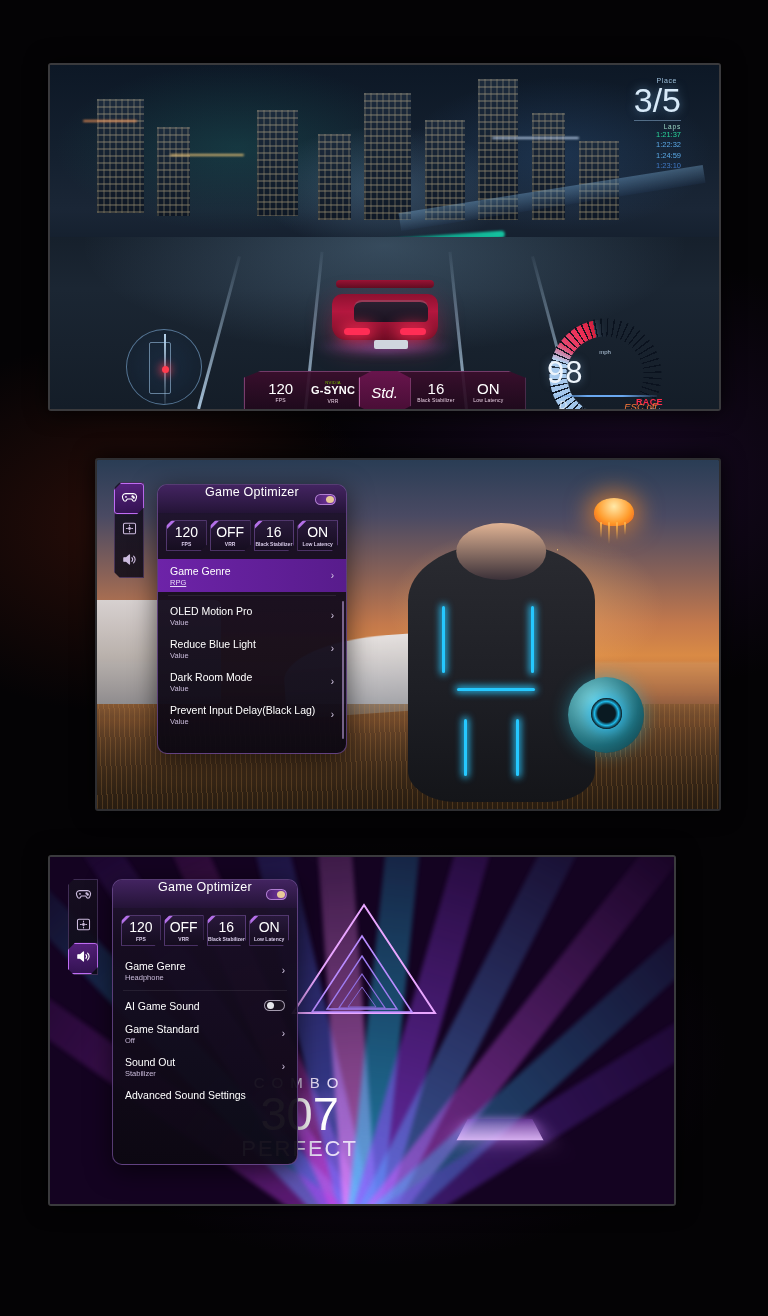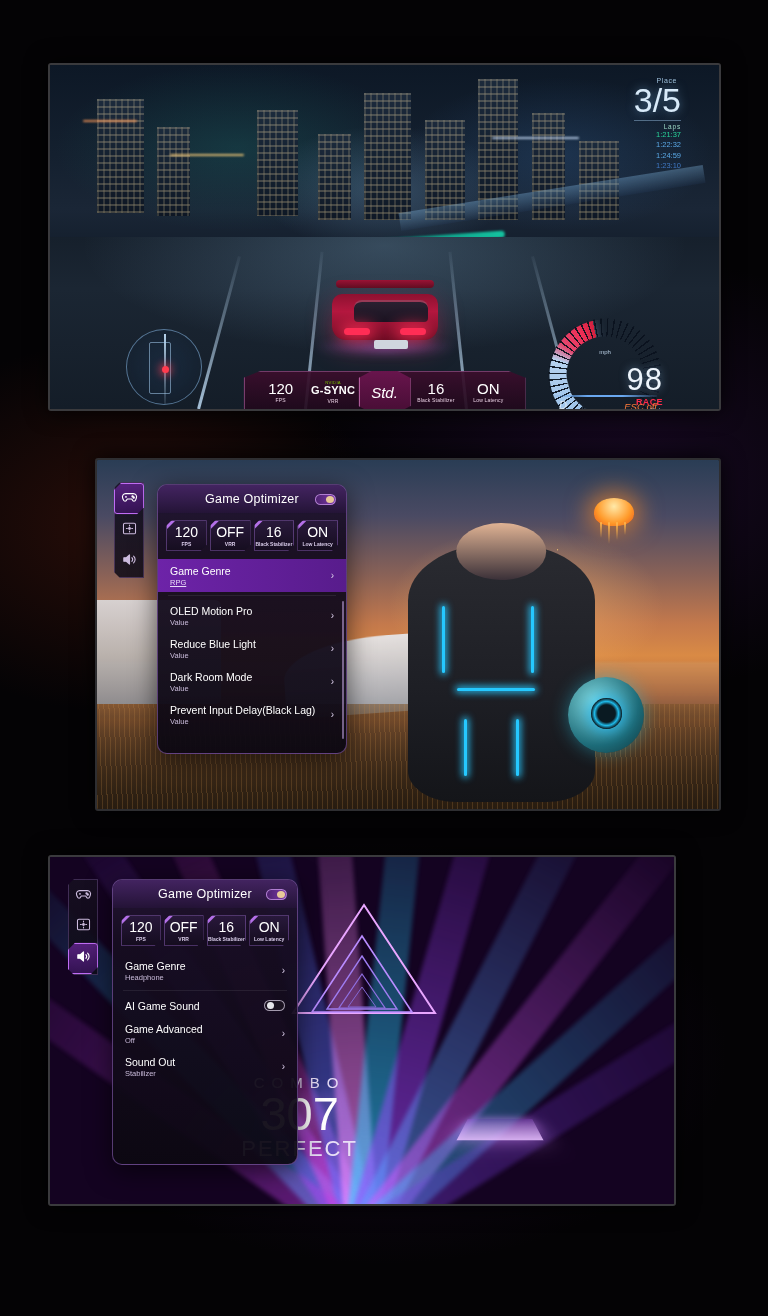--- a/index.html
+++ b/index.html
@@ -128,22 +128,22 @@
     mask:radial-gradient(circle at 50% 50%, rgba(0,0,0,0) 38px, #000 39px, #000 55px, rgba(0,0,0,0) 56px);
     filter:drop-shadow(0 0 6px rgba(160,200,240,.4));
   }
   .gauge-ticks{
     position:absolute; left:0; top:0; width:116px; height:116px; border-radius:50%;
     background:repeating-conic-gradient(from 215deg, rgba(10,18,30,.95) 0deg 1.6deg, rgba(0,0,0,0) 1.6deg 7deg);
     -webkit-mask:radial-gradient(circle at 50% 50%, rgba(0,0,0,0) 38px, #000 39px, #000 56px, rgba(0,0,0,0) 57px);
     mask:radial-gradient(circle at 50% 50%, rgba(0,0,0,0) 38px, #000 39px, #000 56px, rgba(0,0,0,0) 57px);
   }
   .spd-unit{ position:absolute; left:0; right:0; top:32px; text-align:center; font-size:6px; color:#b9cfe4; }
-  .spd-num{ position:absolute; left:0; right:0; top:38px; text-align:right; font-size:31px;
-            font-weight:300; color:#eef5fc; letter-spacing:1px; text-shadow:0 0 9px rgba(150,200,245,.5);margin-top:7px; }
+  .spd-num{ position:absolute; left:0; right:0; top:38px; text-align:left; font-size:31px;
+            font-weight:300; color:#eef5fc; letter-spacing:1px; text-shadow:0 0 9px rgba(150,200,245,.5); }
   .spd-bar{ position:absolute; left:6px; right:6px; top:78px; height:2px;
             background:linear-gradient(90deg,rgba(110,160,220,.1),#6aa8f0,#6aa8f0,rgba(110,160,220,.1)); }
   .spd-d{ position:absolute; left:12px; top:82px; font-size:11px; font-style:italic; color:#dbe9f6; }
   .spd-race{ position:absolute; left:0; right:0; top:80px; text-align:right; }
   .spd-race b{ display:block; font-size:9px; color:#ff2b4b; font-weight:700; letter-spacing:.4px; }
   .spd-race i{ display:block; font-size:5px; color:#b9cfe4; font-style:normal; }
   .spd-esc{ position:absolute; right:6px; top:84px; font-size:9.5px; font-style:italic; color:#ff7a3a; }
 
   
   .gamebar{ position:absolute; left:50%; transform:translateX(-50%); top:306px; width:282px; }
@@ -264,21 +264,21 @@
   .rail-btn svg{ width:17px; height:17px; }
 
   .osd{
     position:absolute;
     background:linear-gradient(180deg, rgba(36,22,52,.95) 0%, rgba(22,13,33,.95) 22%, rgba(12,8,18,.95) 100%);
     border:1px solid rgba(160,110,210,.5);
     border-radius:10px;
     overflow:hidden;
     box-shadow:0 6px 26px rgba(0,0,0,.6);
   }
-  .osd-head{ position:relative; height:28px; display:flex; align-items:center; justify-content:center;
+  .osd-head{ position:relative; height:28px; display:flex; align-items:flex-start; justify-content:center;
              background:linear-gradient(180deg, rgba(72,38,104,.85), rgba(40,20,62,.55)); }
   .osd-title{ font-size:12.5px; color:#fff; font-weight:400; letter-spacing:.2px; }
   .osd-toggle{ position:absolute; right:10px; top:9px; width:21px; height:11px; border-radius:6px;
                background:linear-gradient(90deg,#4e2270,#7a3aa8); border:1px solid rgba(210,160,240,.7); }
   .osd-toggle i{ position:absolute; top:1px; right:1.5px; width:8px; height:7px; border-radius:50%;
                  background:#e8c99a; }
   .osd-stats{ display:flex; gap:3px; padding:7px 8px 8px; }
   .stat{
     flex:1; text-align:center; padding:4px 0 3px;
     background:linear-gradient(180deg, rgba(46,28,66,.7), rgba(20,12,30,.7));
@@ -672,28 +672,33 @@
         <div class="row">
           <div>
             <div class="rt">AI Game Sound</div>
           </div>
           <div class="sw">
               <i></i>
             </div>
         </div>
         <div class="row">
           <div>
-            <div class="rt">Game Advanced</div>
+            <div class="rt">Game Standard</div>
             <div class="rs">Off</div>
           </div>
           <div class="chev">›</div>
         </div>
         <div class="row">
           <div>
             <div class="rt">Sound Out</div>
             <div class="rs">Stabilizer</div>
           </div>
           <div class="chev">›</div>
         </div>
+        <div class="row">
+          <div>
+            <div class="rt">Advanced Sound Settings</div>
+          </div>
+        </div>
       </div>
     </div>
   </div>
 </div>
 
 </body></html>

